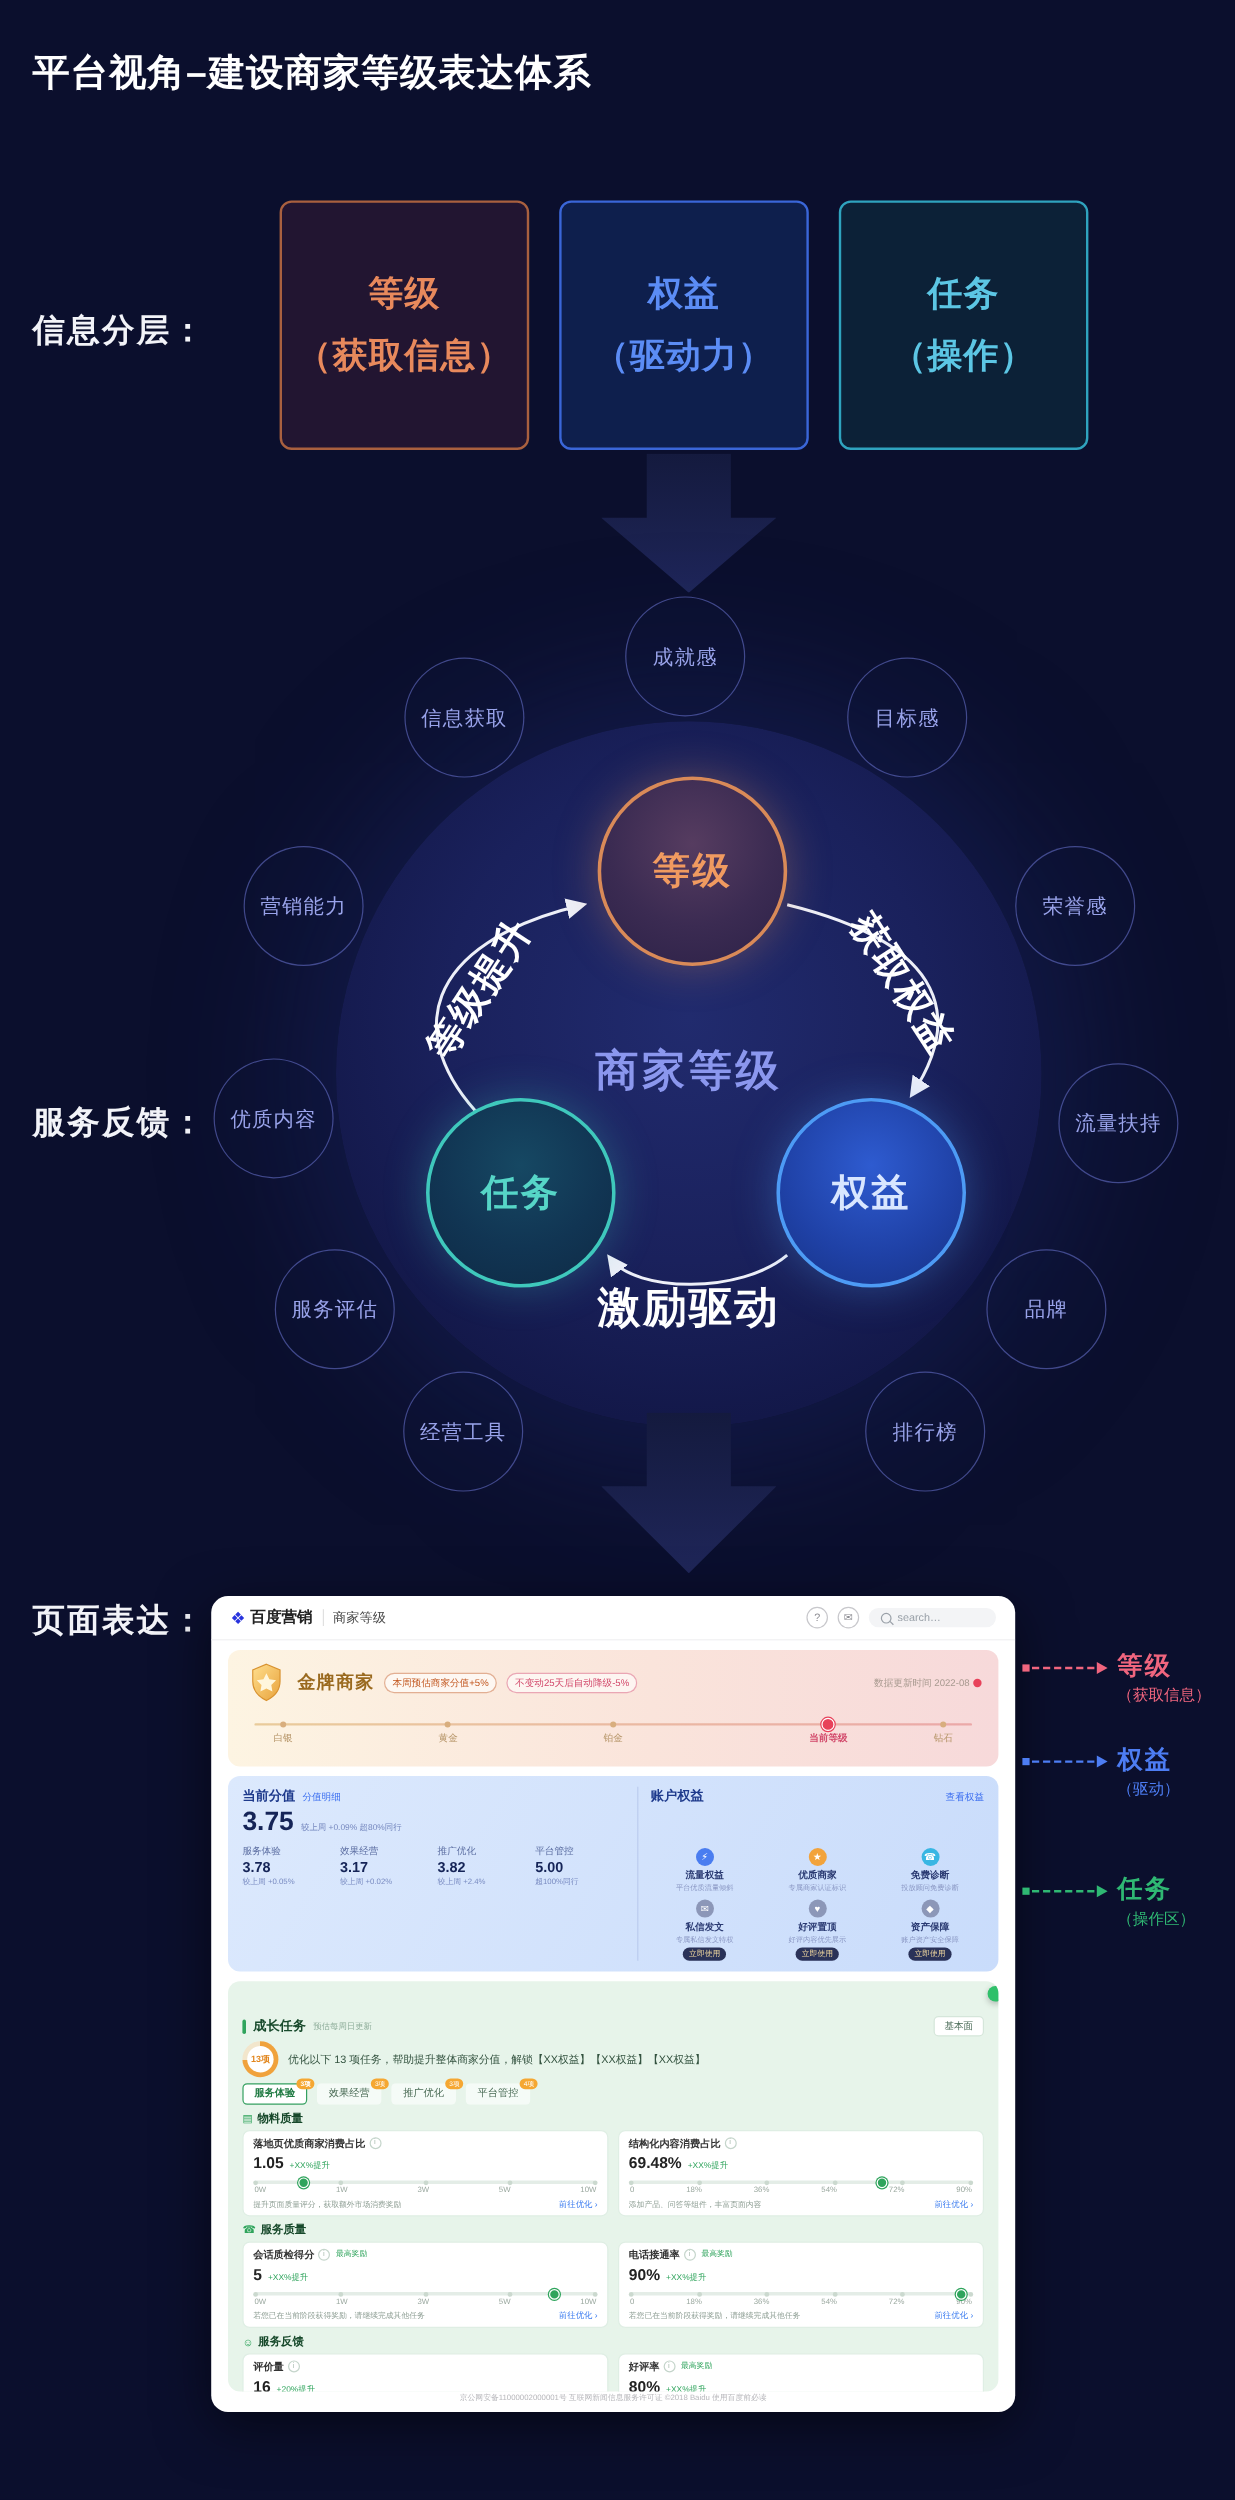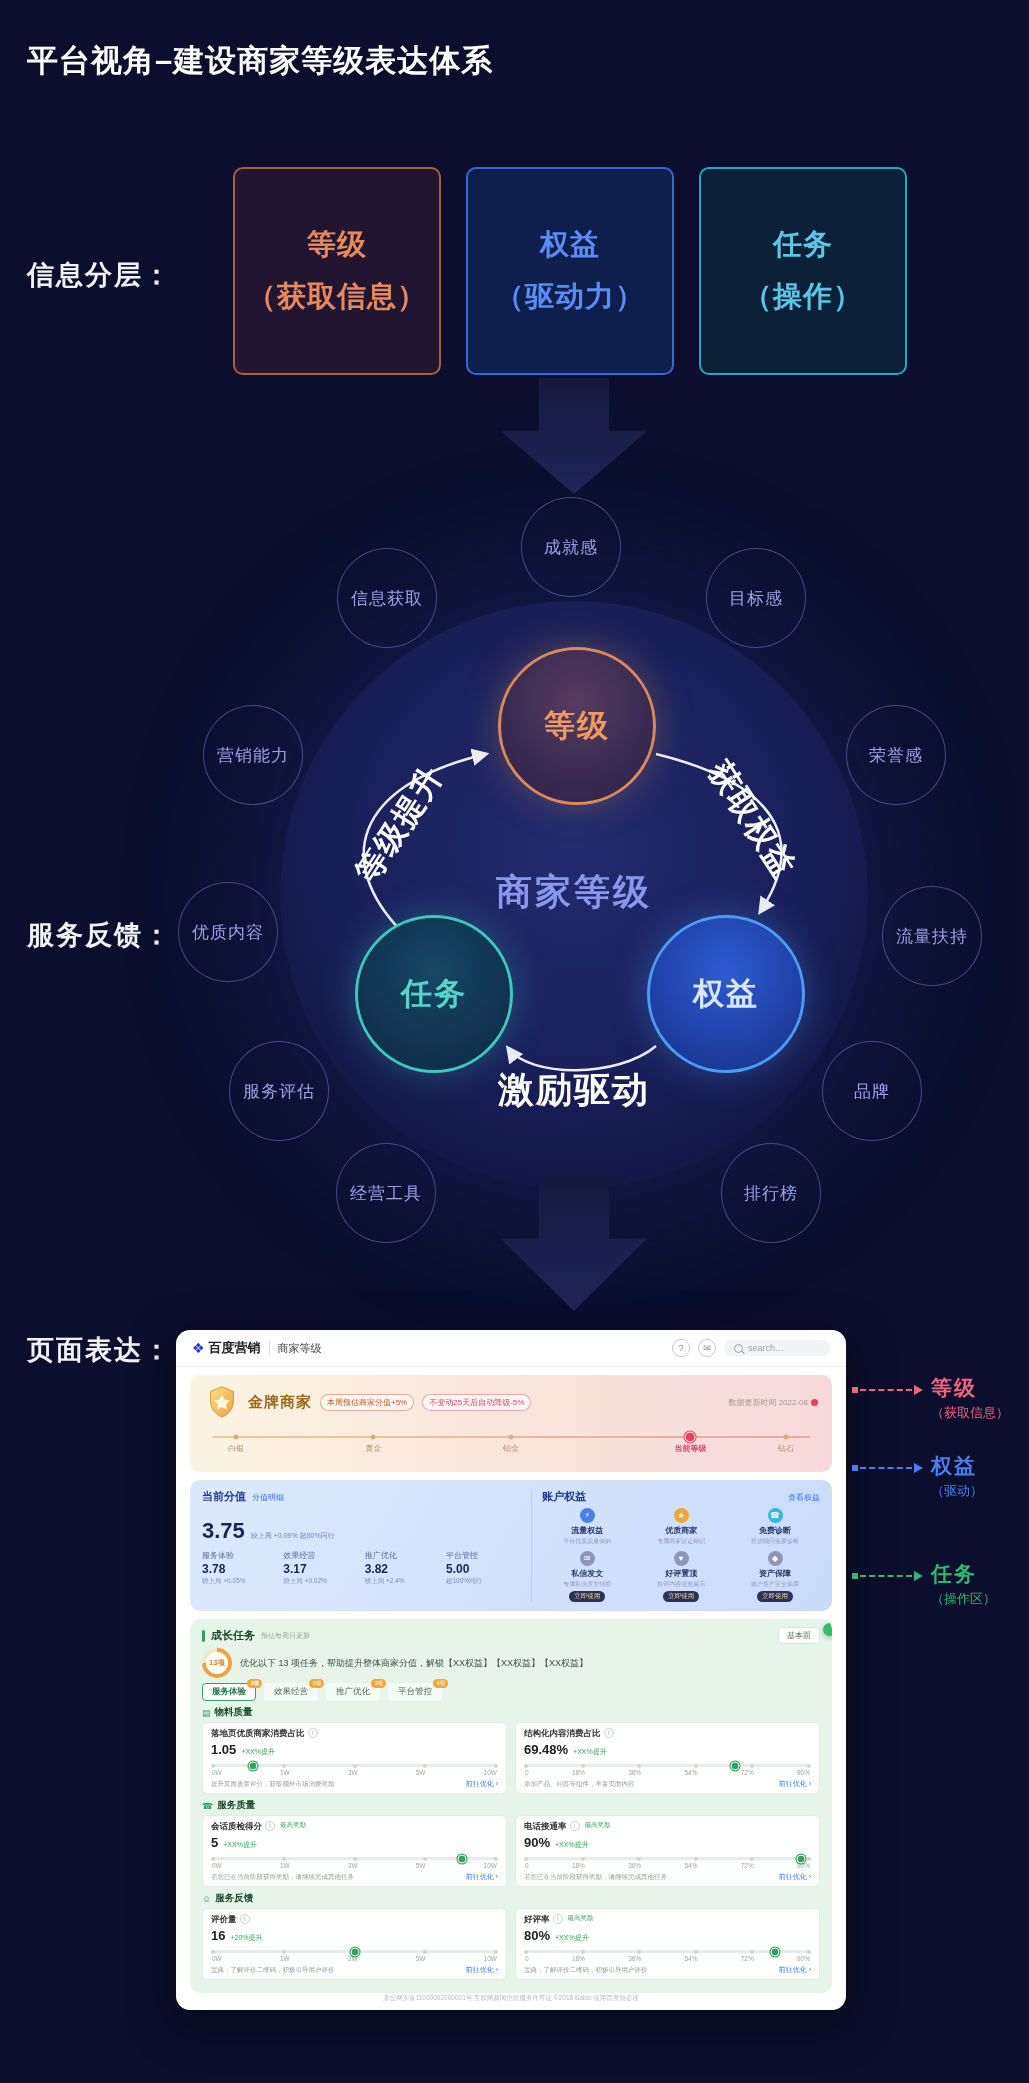--- a/index.html
+++ b/index.html
@@ -67,39 +67,39 @@
   .stage-dot{position:absolute;top:50%;width:5px;height:5px;border-radius:50%;background:#D8AE7E;transform:translate(-50%,-50%);}
   .stage-dot.current{width:9px;height:9px;background:#E8425A;border:1.5px solid #fff;box-shadow:0 0 0 1px #E8425A;}
   .stage-label{position:absolute;top:7px;transform:translateX(-50%);font-size:8px;color:#B59467;white-space:nowrap;}
   .stage-label.current{color:#D2486A;font-weight:bold;}
   
   .panel-blue{margin:8px 14px 0;flex:0 0 110px;border-radius:10px;background:linear-gradient(120deg,#DCE9FD 0%,#C9DCFB 100%);display:flex;padding:9px 12px;gap:10px;box-sizing:border-box;}
   .score-col{flex:1.15;display:flex;flex-direction:column;min-width:0;}
   .panel-head{display:flex;align-items:baseline;gap:6px;}
   .panel-title-blue{font-size:11px;font-weight:bold;color:#1E3A8C;}
   .mini-link{font-size:8px;color:#3B6EF0;}
-  .score-main{display:flex;align-items:baseline;gap:6px;margin-top:14px;}
+  .score-main{display:flex;align-items:baseline;gap:6px;margin-top:1px;}
   .score-value{font-size:22px;font-weight:bold;color:#152457;}
   .score-delta{font-size:7px;color:#7587BE;}
   .metric-row{display:flex;margin-top:6px;gap:6px;}
   .metric{flex:1;min-width:0;}
   .metric-name{font-size:8px;color:#5A6CA0;}
   .metric-value{font-size:12px;font-weight:bold;color:#152457;margin-top:1px;}
   .metric-delta{font-size:6.5px;color:#7A8CC2;margin-top:1px;white-space:nowrap;}
-  .rights-col{flex:1;border-left:1px solid rgba(120,140,200,0.25);padding-left:10px;display:flex;flex-direction:column;min-width:0;}
+  .rights-col{flex:1;border-left:1px solid rgba(120,140,200,0.25);padding-left:10px;display:flex;flex-direction:column;min-width:0;gap:32px;}
   .rights-grid{display:grid;grid-template-columns:1fr 1fr 1fr;gap:5px 4px;margin-top:4px;}
   .right-item{display:flex;flex-direction:column;align-items:center;text-align:center;}
   .ri-icon{width:15px;height:15px;border-radius:50%;color:#fff;font-size:8px;display:flex;align-items:center;justify-content:center;}
   .ri-name{font-size:8px;font-weight:bold;color:#2A3A72;margin-top:2px;white-space:nowrap;}
   .ri-desc{font-size:6px;color:#8C99C5;margin-top:1px;white-space:nowrap;}
   .ri-badge{font-size:6.5px;color:#F2D9A0;background:#2A3258;border-radius:7px;padding:1px 5px;margin-top:2px;}
   .ri-badge:empty{display:none;}
   
   .panel-green{margin:8px 14px 0;flex:1;border-radius:10px;background:#E7F4EA;padding:8px 12px;position:relative;display:flex;flex-direction:column;overflow:hidden;}
-  .pg-head{display:flex;align-items:center;gap:6px;}
+  .pg-head{display:flex;align-items:center;gap:6px;margin-top:21px;}
   .pg-bar{width:3px;height:12px;background:#2FA45C;border-radius:2px;}
   .pg-title{font-size:11px;font-weight:bold;color:#17492B;}
   .pg-sub{font-size:7px;color:#8FAE9B;}
   .filter-pill{margin-left:auto;background:#fff;border:1px solid #D5E6DA;border-radius:4px;font-size:8px;color:#4A6B57;padding:2px 8px;}
   .float-dot{position:absolute;right:-4px;top:4px;width:13px;height:13px;border-radius:50%;background:#2FC06A;box-shadow:0 2px 5px rgba(0,0,0,0.25);}
   .pg-desc-row{display:flex;align-items:center;gap:8px;margin-top:4px;}
   .ring{width:30px;height:30px;border-radius:50%;background:conic-gradient(#F0A23C 0 268deg,#F2E6CC 268deg 360deg);display:flex;align-items:center;justify-content:center;flex:0 0 30px;}
   .ring-inner{width:22px;height:22px;border-radius:50%;background:#fff;display:flex;align-items:center;justify-content:center;font-size:7.5px;font-weight:bold;color:#E2871F;}
   .pg-desc{font-size:9px;color:#33523F;line-height:1.35;}
   .tabs{display:flex;gap:8px;margin-top:5px;}

